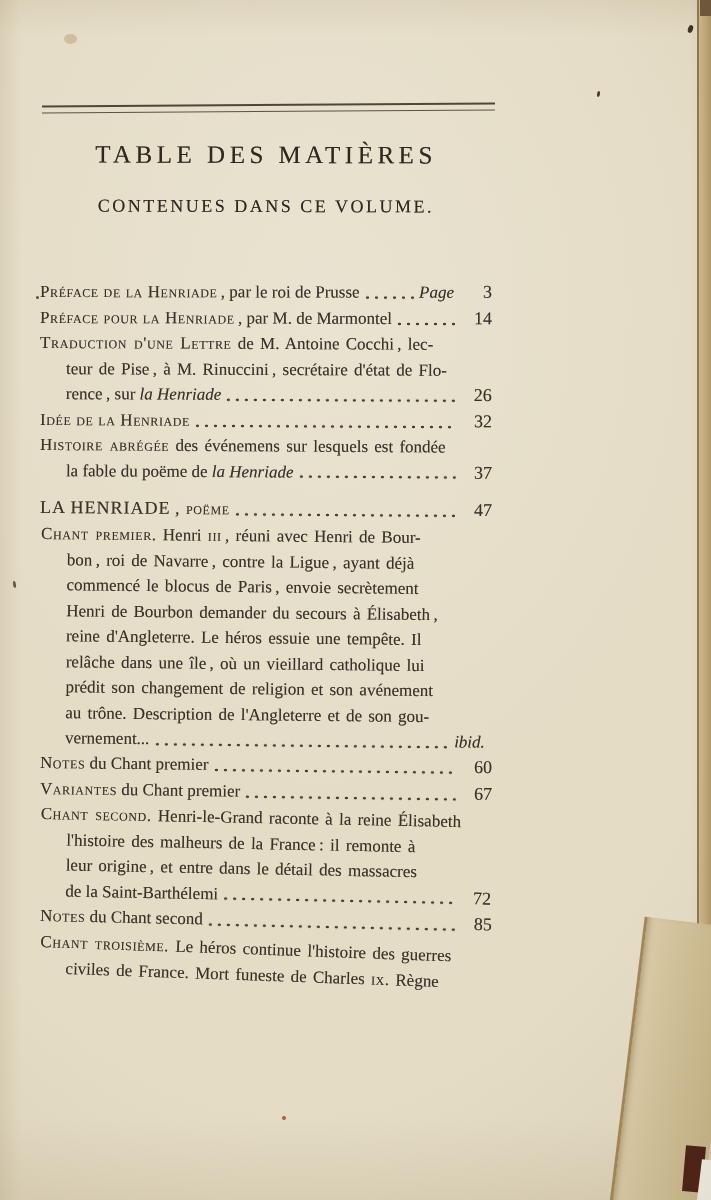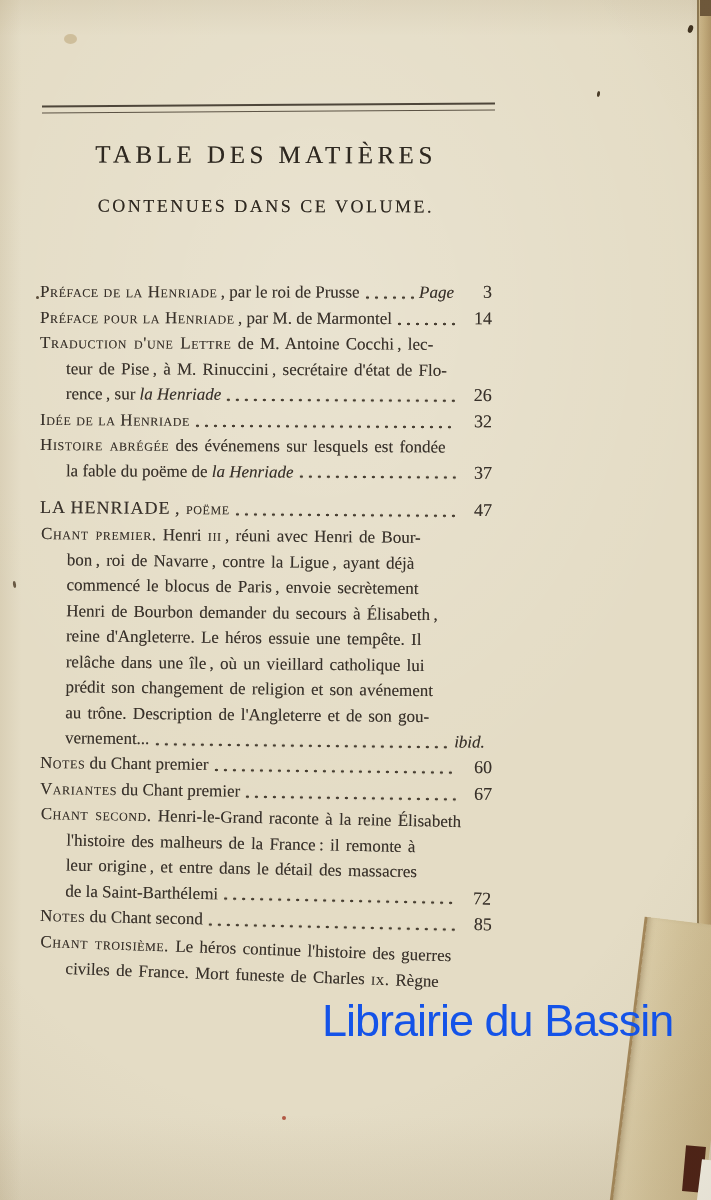--- a/index.html
+++ b/index.html
@@ -133,21 +133,20 @@
       </div>
       <div class="toc-entry">
         <div class="line"><span class="seg sc">Notes</span><span class="seg "> du Chant second</span><span class="leader"></span><span class="pnum">85</span></div>
       </div>
       <div class="toc-entry">
         <div class="line para"><span class="seg sc">Chant troisième.</span><span class="seg "> Le héros continue l'histoire des guerres</span></div>
         <div class="line indent para"><span class="seg ">civiles de France. Mort funeste de Charles </span><span class="seg sc">ix</span><span class="seg ">. Règne</span></div>
       </div>
     </div>
 
-  <div class="watermark" style="color: rgb(20, 83, 232);">Librairie du Bassin</div>
 
   <div class="page-edge"></div>
   <div class="page-edge-corner"></div>
   <div class="under-pages"></div>
   <div class="cover-patch"></div>
   <div class="white-sliver"></div>
 
   <div class="speck speck-a"></div>
   <div class="speck speck-b"></div>
   <div class="speck stain-a"></div>

